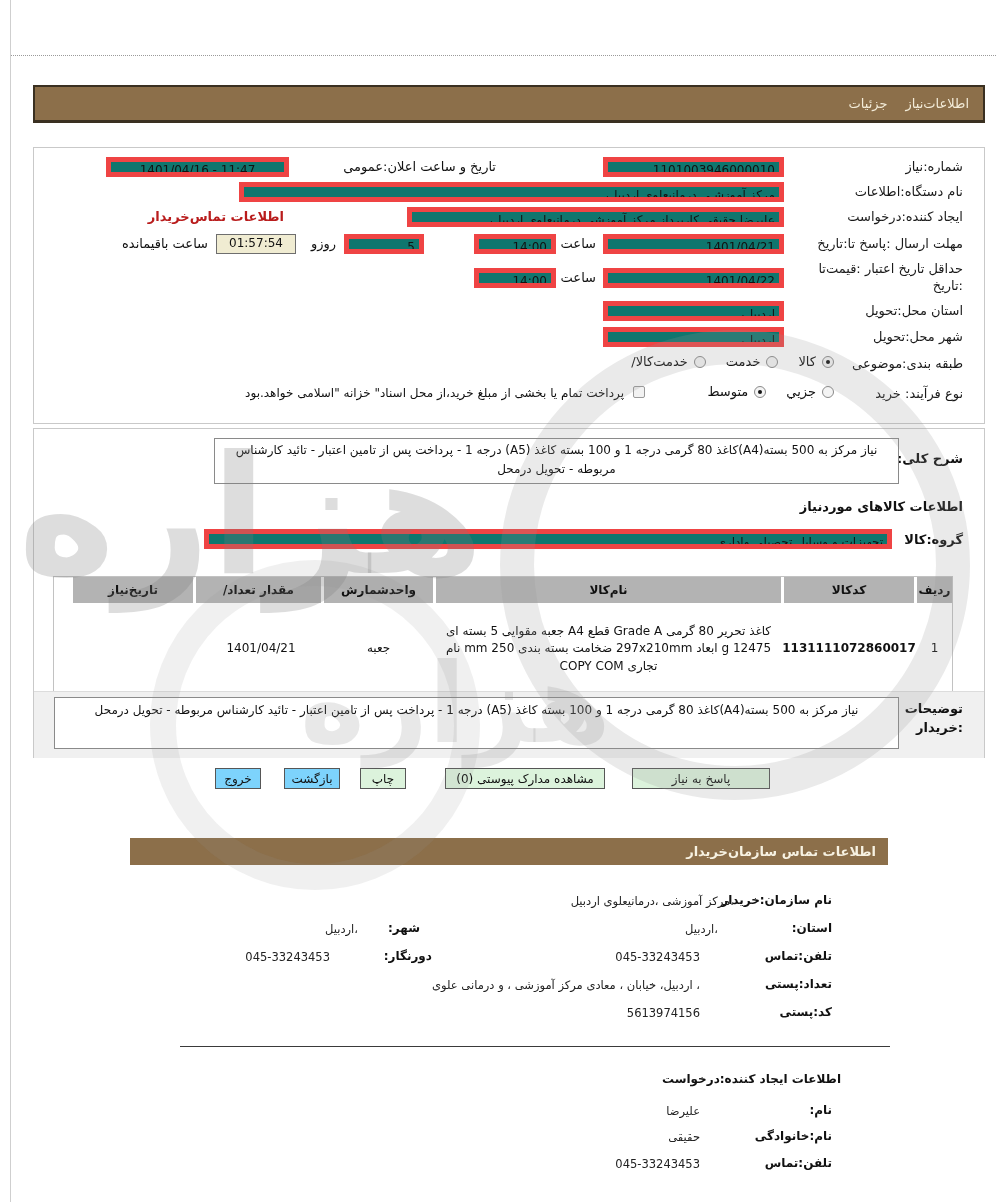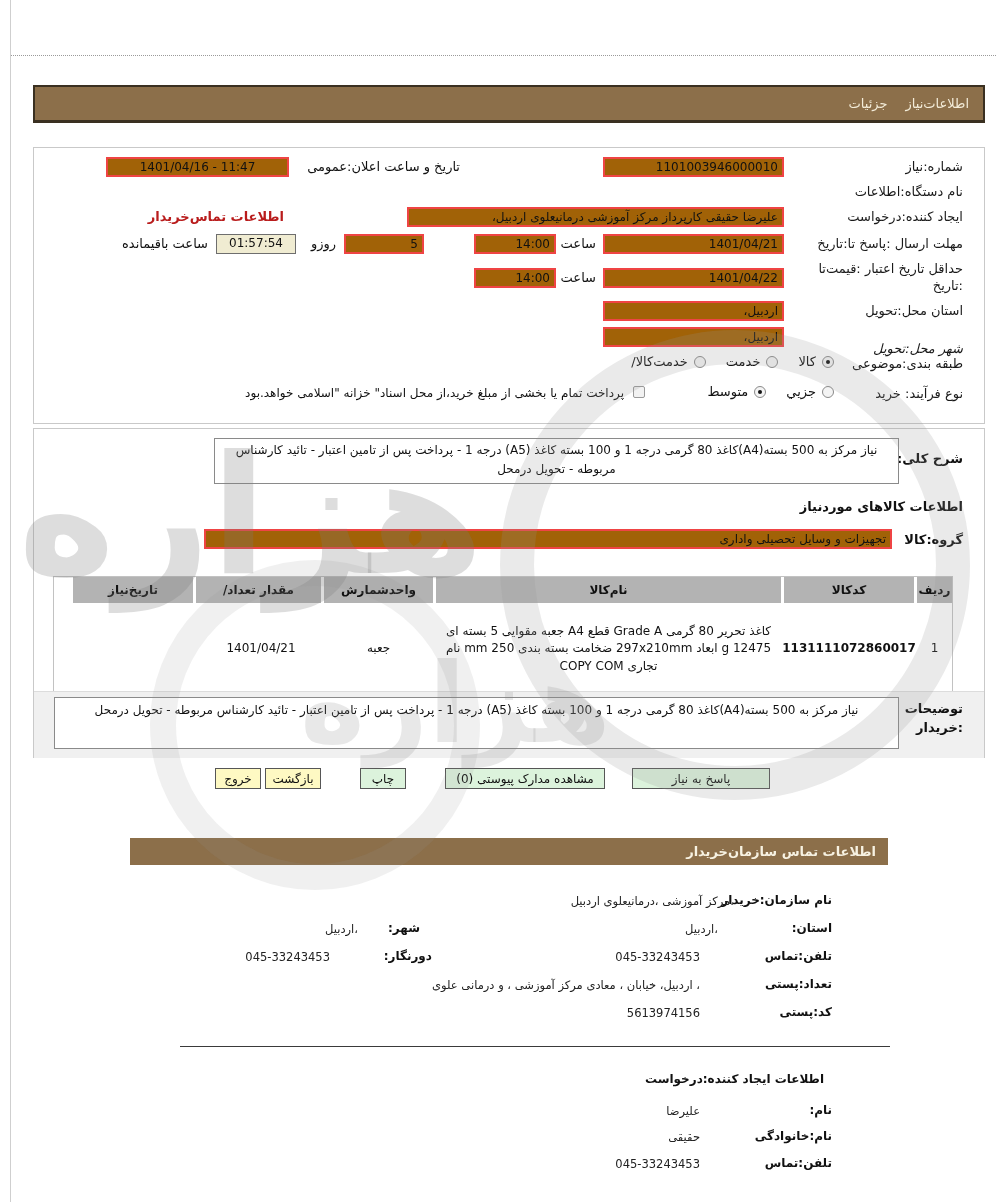--- a/index.html
+++ b/index.html
@@ -23,21 +23,21 @@
   .bar2 { left:130px; top:838px; width:758px; height:27px; background:#8c6f4a;
           color:#f7f2e2; font-weight:bold; font-size:13px;
           display:flex; align-items:center; justify-content:flex-end; padding-right:12px; }
 
   
   .box { border:1px solid #c9c9c9; background:#fff; }
   .box1 { left:33px; top:147px; width:952px; height:277px; }
   .box2 { left:33px; top:428px; width:952px; height:330px; }
 
   .lbl { position:absolute; right:21px; text-align:right; font-size:13px; color:#1a1a1a; white-space:nowrap; }
-  .field { position:absolute; height:20px; border:2px solid #ef4444; background:#a16207;
+  .field { position:absolute; height:20px; border:5px solid #ef4444; background:#0f766e;
            font-size:12px; padding:1px 4px; white-space:nowrap; overflow:hidden; }
   .field.rt { text-align:right; }
   .inline-lbl { position:absolute; font-size:13px; white-space:nowrap; }
   .link { color:#b91c1c; cursor:pointer;font-weight:bold; }
   .countdown { background:#f0ecd2; border:1px solid #6e6e6e; text-align:center; }
 
   
   .radio { display:inline-block; width:12px; height:12px; border:1px solid #8a8a8a;
            border-radius:50%; background:#f4f4f4; position:relative; vertical-align:-2px; }
   .radio .dot { display:none; }
@@ -64,21 +64,21 @@
                  justify-content:center; text-align:center; line-height:1.45; padding:4px 6px; }
   .c0{width:35px;} .c1{width:130px;font-weight:bold;} .c2{width:345px;} .c3{width:109px;} .c4{width:125px;} .c5{width:120px;}
 
   .grayband { position:absolute; left:0; right:0; top:262px; height:67px; background:#f0f0f0;
               border-top:1px solid #dcdcdc; }
 
   
   .btn { position:absolute; height:21px; font-size:12px; display:flex; align-items:center;
          justify-content:center; border:1px solid #565656; cursor:pointer; white-space:nowrap; }
   .btn.green { background:#dcf3dc; }
-  .btn.pink  { background:#fef9c3; }
+  .btn.pink  { background:#7dd3fc; }
 
   
   .blbl { position:absolute; font-weight:bold; font-size:12px; text-align:right; white-space:nowrap; }
   .bval { position:absolute; font-size:11.5px; text-align:right; white-space:nowrap; color:#222; }
   .sep-line { position:absolute; left:180px; top:1046px; width:710px; border-top:1px solid #3a3a3a; }
 
   
   .wm { position:absolute; pointer-events:none; z-index:40; }
   .wm-ring1 { left:500px; top:330px; width:470px; height:470px; border-radius:50%;
               border:34px solid rgba(150,150,150,0.20); }
@@ -97,24 +97,25 @@
 
 <div class="abs tabbar">
   <span class="tab">اطلاعات‌نیاز</span>
   <span class="tab">جزئیات</span>
 </div>
 
 <div class="abs box box1 rtl">
 
   <div class="lbl" style="top:11px;">شماره:نیاز</div>
   <div class="field rt ltr" style="right:200px; top:9px; width:181px; text-align:right;">1101003946000010</div>
-  <div class="inline-lbl" style="right:524px; top:11px;">تاریخ و ساعت اعلان:عمومی</div>
+  <div class="inline-lbl" style="right:488px; top:11px;">تاریخ و ساعت اعلان:عمومی</div>
   <div class="field ltr" style="right:695px; top:9px; width:183px; text-align:center;">1401/04/16 - 11:47</div>
 
   <div class="lbl" style="top:36px;">نام دستگاه:اطلاعات</div>
+  <div class="field rt" style="right:200px; top:34px; width:545px;">مرکز آموزشـی درمانیعلوی اردبیل،</div>
 
   <div class="lbl" style="top:61px;">ایجاد کننده:درخواست</div>
   <div class="field rt" style="right:200px; top:59px; width:377px;">علیرضا حقیقی کارپرداز مرکز آموزشی درمانیعلوی اردبیل،</div>
   <div class="inline-lbl link" style="right:700px; top:61px;">اطلاعات تماس‌خریدار</div>
 
   <div class="lbl" style="top:88px;">مهلت ارسال :پاسخ تا:تاریخ</div>
   <div class="field rt ltr" style="right:200px; top:86px; width:181px; text-align:right;">1401/04/21</div>
   <div class="inline-lbl" style="right:388px; top:88px;">ساعت</div>
   <div class="field rt ltr" style="right:428px; top:86px; width:82px; text-align:right;">14:00</div>
   <div class="field rt ltr" style="right:560px; top:86px; width:80px; text-align:right;">5</div>
@@ -124,21 +125,21 @@
 
   <div class="lbl" style="top:113px;">حداقل تاریخ اعتبار :قیمت‌تا</div>
   <div class="lbl" style="top:130px;">:تاریخ</div>
   <div class="field rt ltr" style="right:200px; top:120px; width:181px; text-align:right;">1401/04/22</div>
   <div class="inline-lbl" style="right:388px; top:122px;">ساعت</div>
   <div class="field rt ltr" style="right:428px; top:120px; width:82px; text-align:right;">14:00</div>
 
   <div class="lbl" style="top:155px;">استان محل:تحویل</div>
   <div class="field rt" style="right:200px; top:153px; width:181px;">اردبیل،</div>
 
-  <div class="lbl" style="top:193px;font-style:italic;">شهر محل:تحویل</div>
+  <div class="lbl" style="top:181px;">شهر محل:تحویل</div>
   <div class="field rt" style="right:200px; top:179px; width:181px;">اردبیل،</div>
 
   <div class="lbl" style="top:208px;">طبقه بندی:موضوعی</div>
   <div class="radio-group" style="right:150px; top:206px;">
     <span class="radio-item">
       <span class="radio sel">
           <span class="dot"></span>
         </span>
       <span>کالا</span>
     </span>
@@ -199,21 +200,21 @@
 
   <div class="grayband"></div>
   <div class="h-bold" style="top:272px;">توضیحات</div>
   <div class="h-bold" style="top:291px;">:خریدار</div>
   <div class="descbox" style="right:85px; top:268px; width:845px; height:52px; line-height:1.7;">نیاز مرکز به 500 بسته(A4)کاغذ 80 گرمی درجه 1 و 100 بسته کاغذ (A5) درجه 1 - پرداخت پس از تامین اعتبار - تائید کارشناس مربوطه - تحویل درمحل</div>
 </div>
 
 <div class="abs btn green" style="left:632px; top:768px; width:138px;">پاسخ به نیاز</div>
 <div class="abs btn green" style="left:445px; top:768px; width:160px;">مشاهده مدارک پیوستی (0)</div>
 <div class="abs btn green" style="left:360px; top:768px; width:46px;">چاپ</div>
-<div class="abs btn pink" style="left:265px; top:768px; width:56px;">بازگشت</div>
+<div class="abs btn pink" style="left:284px; top:768px; width:56px;">بازگشت</div>
 <div class="abs btn pink" style="left:215px; top:768px; width:46px;">خروج</div>
 
 <div class="abs bar2">
   <span>اطلاعات تماس سازمان‌خریدار</span>
 </div>
 
 <div class="blbl" style="right:164px; top:893px;">نام سازمان:خریدار</div>
 <div class="bval" style="right:262px; top:894px;">مرکز آموزشی ،درمانیعلوی اردبیل،</div>
 
 <div class="blbl" style="right:164px; top:921px;">:استان</div>
@@ -227,21 +228,21 @@
 <div class="bval ltr" style="right:666px; top:950px;">045-33243453</div>
 
 <div class="blbl" style="right:164px; top:977px;">تعداد:پستی</div>
 <div class="bval rtl" style="right:296px; top:978px;">، اردبیل، خیابان ، معادی مرکز آموزشی ، و درمانی علوی</div>
 
 <div class="blbl" style="right:164px; top:1005px;margin-left:48px;">کد:پستی</div>
 <div class="bval ltr" style="right:296px; top:1006px;">5613974156</div>
 
 <div class="sep-line"></div>
 
-<div class="blbl" style="right:172px; top:1072px;">اطلاعات ایجاد کننده:درخواست</div>
+<div class="blbl" style="right:155px; top:1072px;">اطلاعات ایجاد کننده:درخواست</div>
 
 <div class="blbl" style="right:164px; top:1103px;">:نام</div>
 <div class="bval" style="right:296px; top:1104px;">علیرضا</div>
 
 <div class="blbl" style="right:164px; top:1129px;">نام:خانوادگی</div>
 <div class="bval" style="right:296px; top:1130px;">حقیقی</div>
 
 <div class="blbl" style="right:164px; top:1156px;">تلفن:تماس</div>
 <div class="bval ltr" style="right:296px; top:1157px;">045-33243453</div>
 

